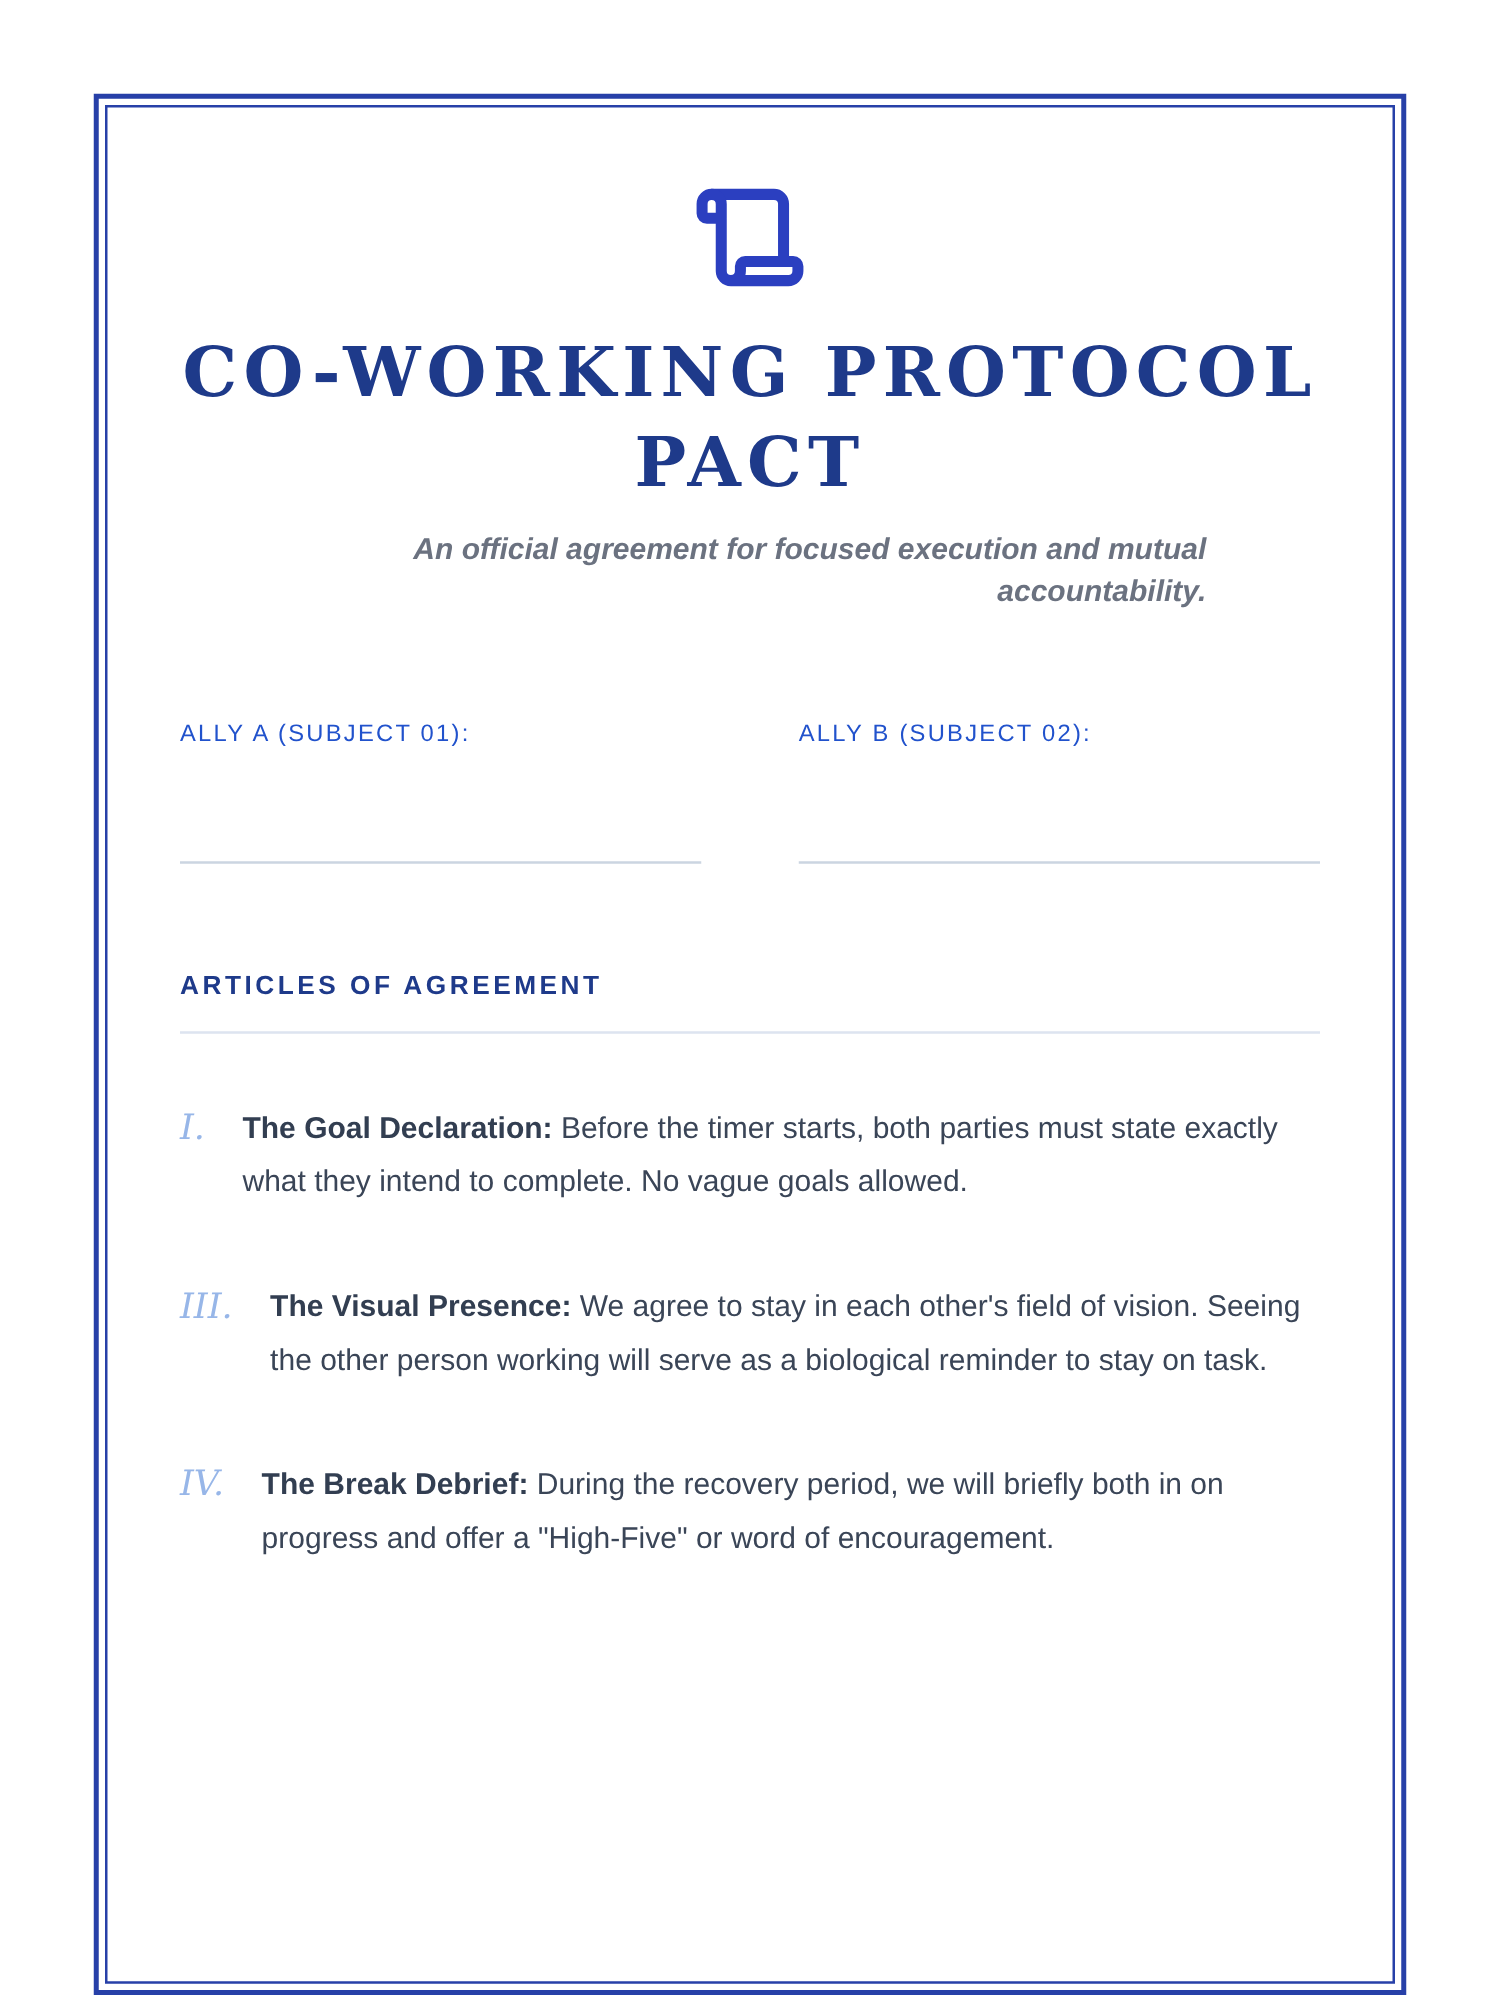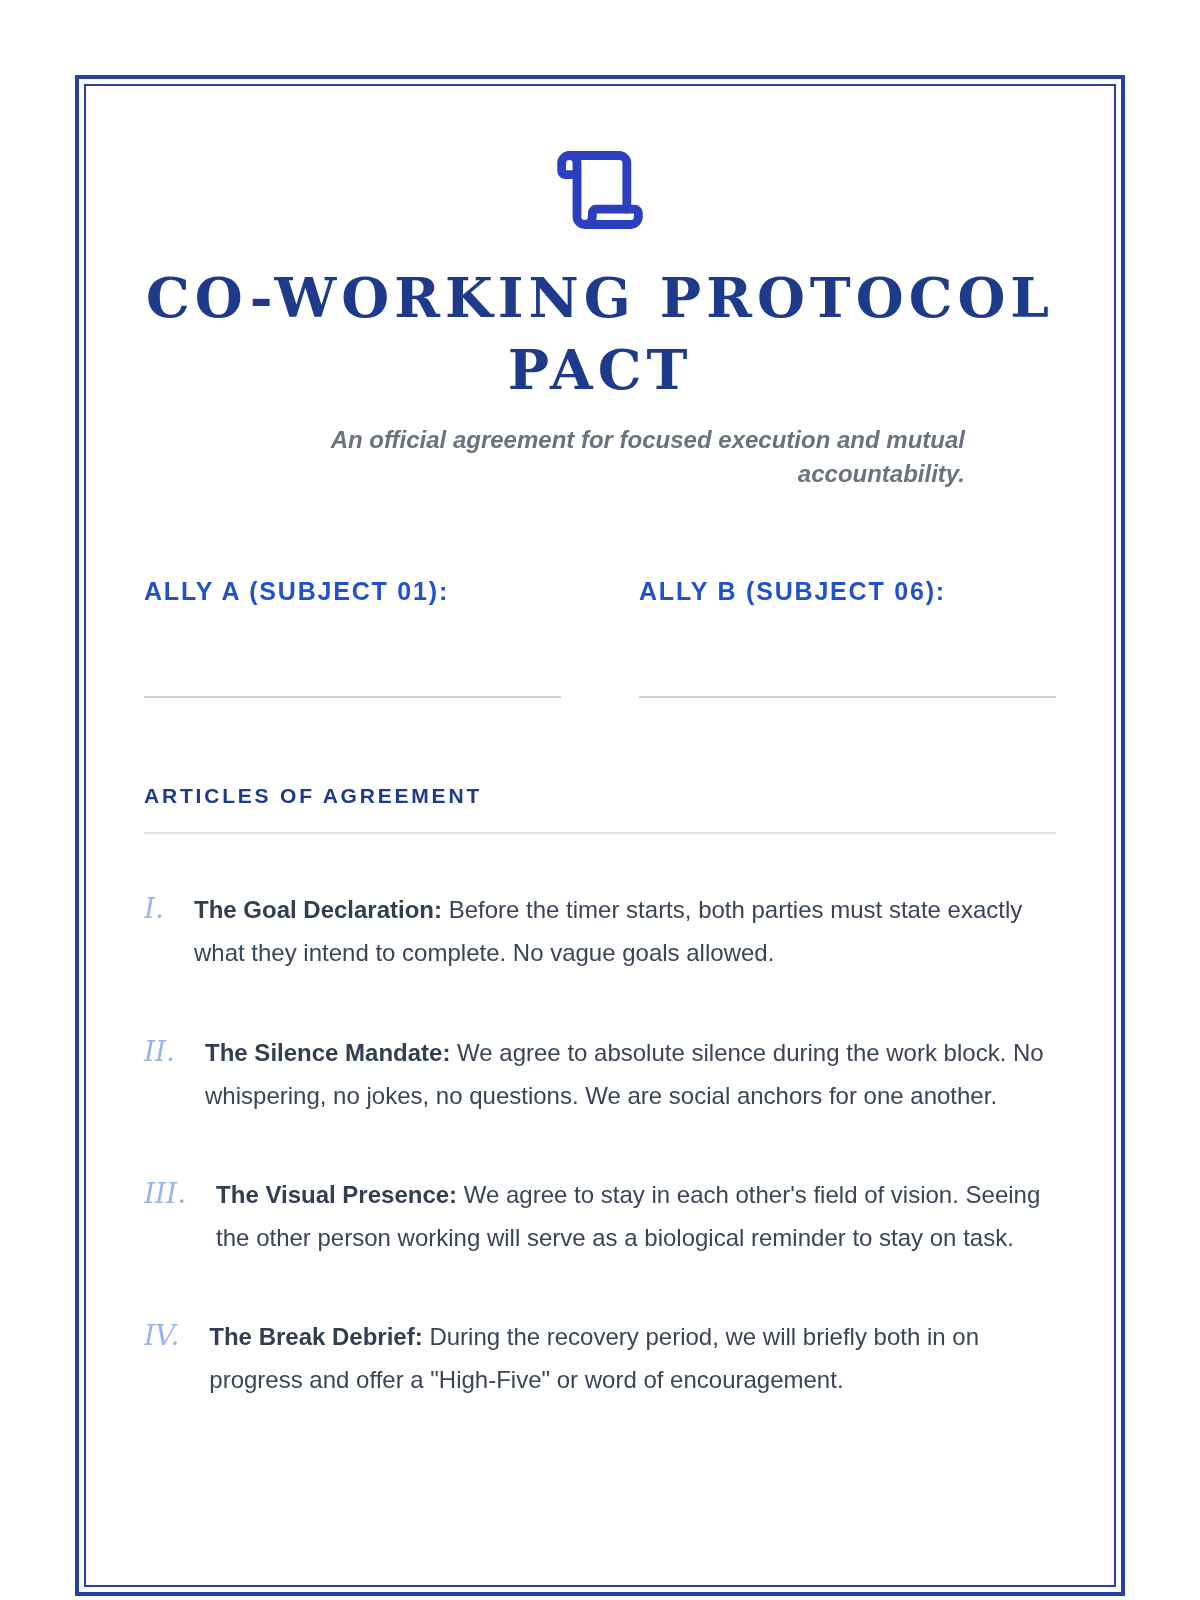--- a/index.html
+++ b/index.html
@@ -50,22 +50,22 @@
     color: #6b7280;
   }
   .parties {
     margin-top: 86px;
     display: grid;
     grid-template-columns: 1fr 1fr;
     column-gap: 78px;
   }
   .party-label {
     color: #2152cc;
-    font-weight: 700;
-    font-size: 25px;
+    font-weight: 400;
+    font-size: 19px;
     letter-spacing: 1.8px;
   }
   .sig-line {
     margin-top: 90px;
     border-bottom: 2px solid #cbd5e1;
     height: 0;
   }
   h2.articles-heading {
     margin: 86px 0 0;
     color: #1e3a8a;
@@ -124,40 +124,36 @@
     <h1 class="doc-title">CO-WORKING PROTOCOL PACT</h1>
 
     <p class="subtitle">An official agreement for focused execution and mutual accountability.</p>
 
     <section class="parties">
       <div class="party">
         <div class="party-label">ALLY A (SUBJECT 01):</div>
         <div class="sig-line"></div>
       </div>
       <div class="party">
-        <div class="party-label">ALLY B (SUBJECT 06):</div>
+        <div class="party-label">ALLY B (SUBJECT 02):</div>
         <div class="sig-line"></div>
       </div>
     </section>
 
     <section>
       <h2 class="articles-heading">ARTICLES OF AGREEMENT</h2>
       <hr class="articles-divider">
 
       <ol class="articles-list">
 
         <li class="article">
           <span class="numeral">I.</span>
           <p class="article-text"><strong>The Goal Declaration:</strong> <span>Before the timer starts, both parties must state exactly what they intend to complete. No vague goals allowed.</span></p>
         </li>
 
-        <li class="article">
-          <span class="numeral">II.</span>
-          <p class="article-text"><strong>The Silence Mandate:</strong> <span>We agree to absolute silence during the work block. No whispering, no jokes, no questions. We are social anchors for one another.</span></p>
-        </li>
 
         <li class="article">
           <span class="numeral">III.</span>
           <p class="article-text"><strong>The Visual Presence:</strong> <span>We agree to stay in each other's field of vision. Seeing the other person working will serve as a biological reminder to stay on task.</span></p>
         </li>
 
         <li class="article">
           <span class="numeral">IV.</span>
           <p class="article-text"><strong>The Break Debrief:</strong> <span>During the recovery period, we will briefly both in on progress and offer a "High-Five" or word of encouragement.</span></p>
         </li>

